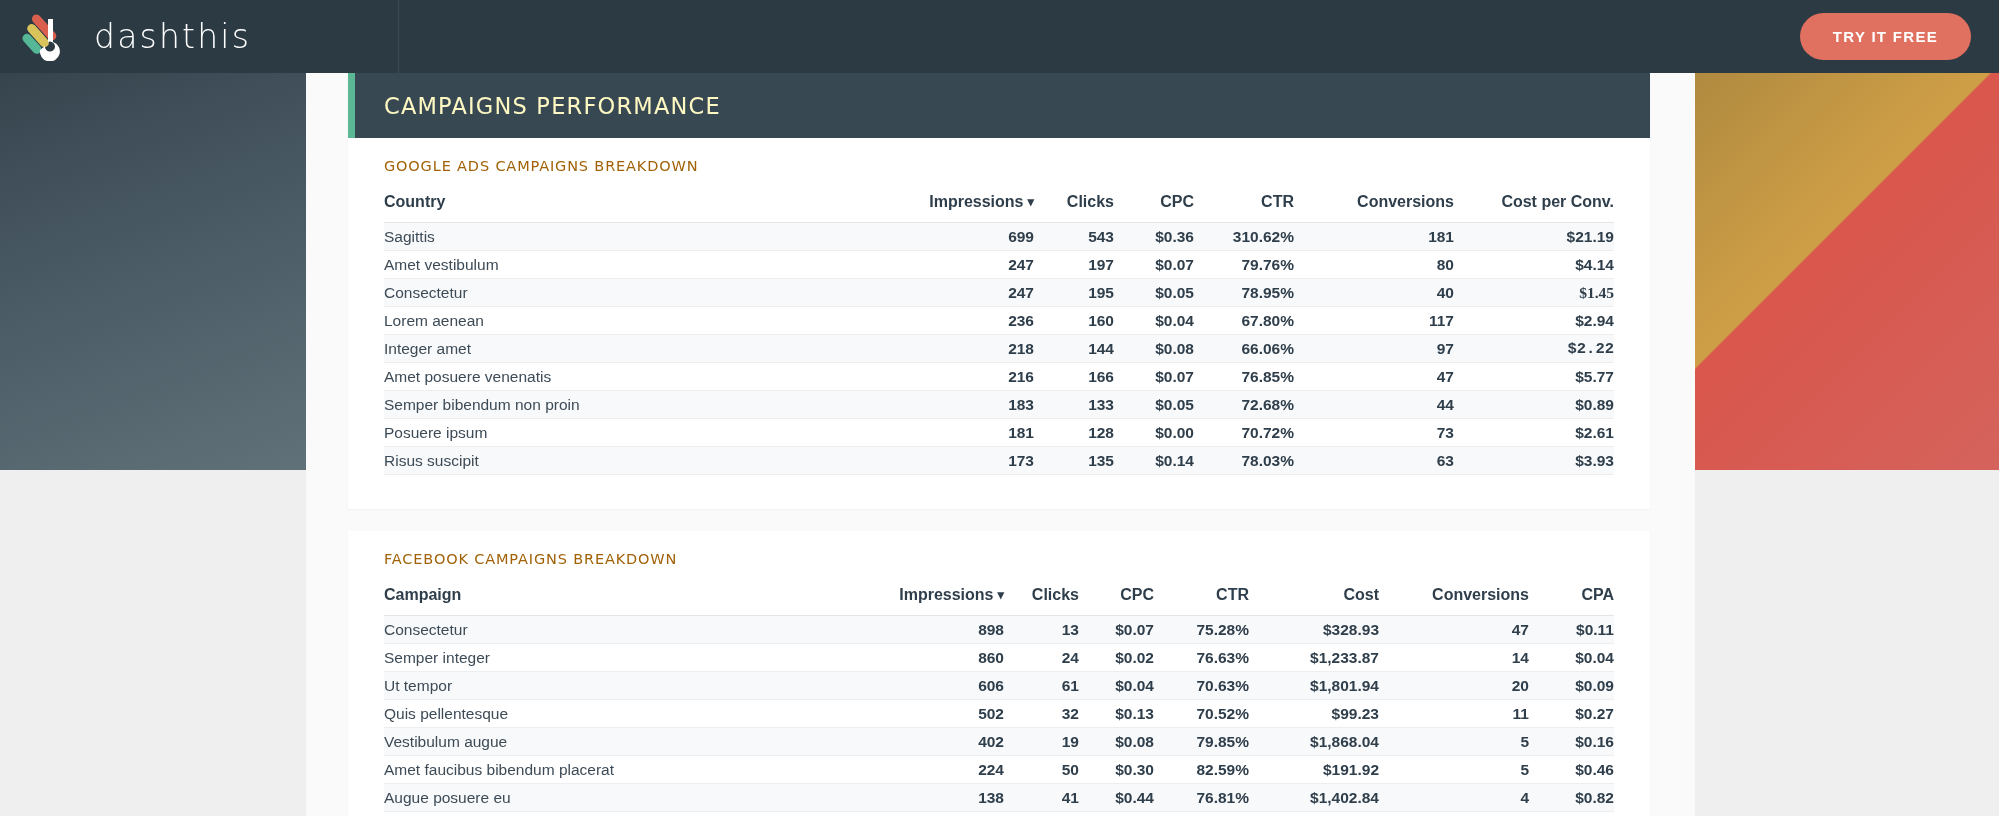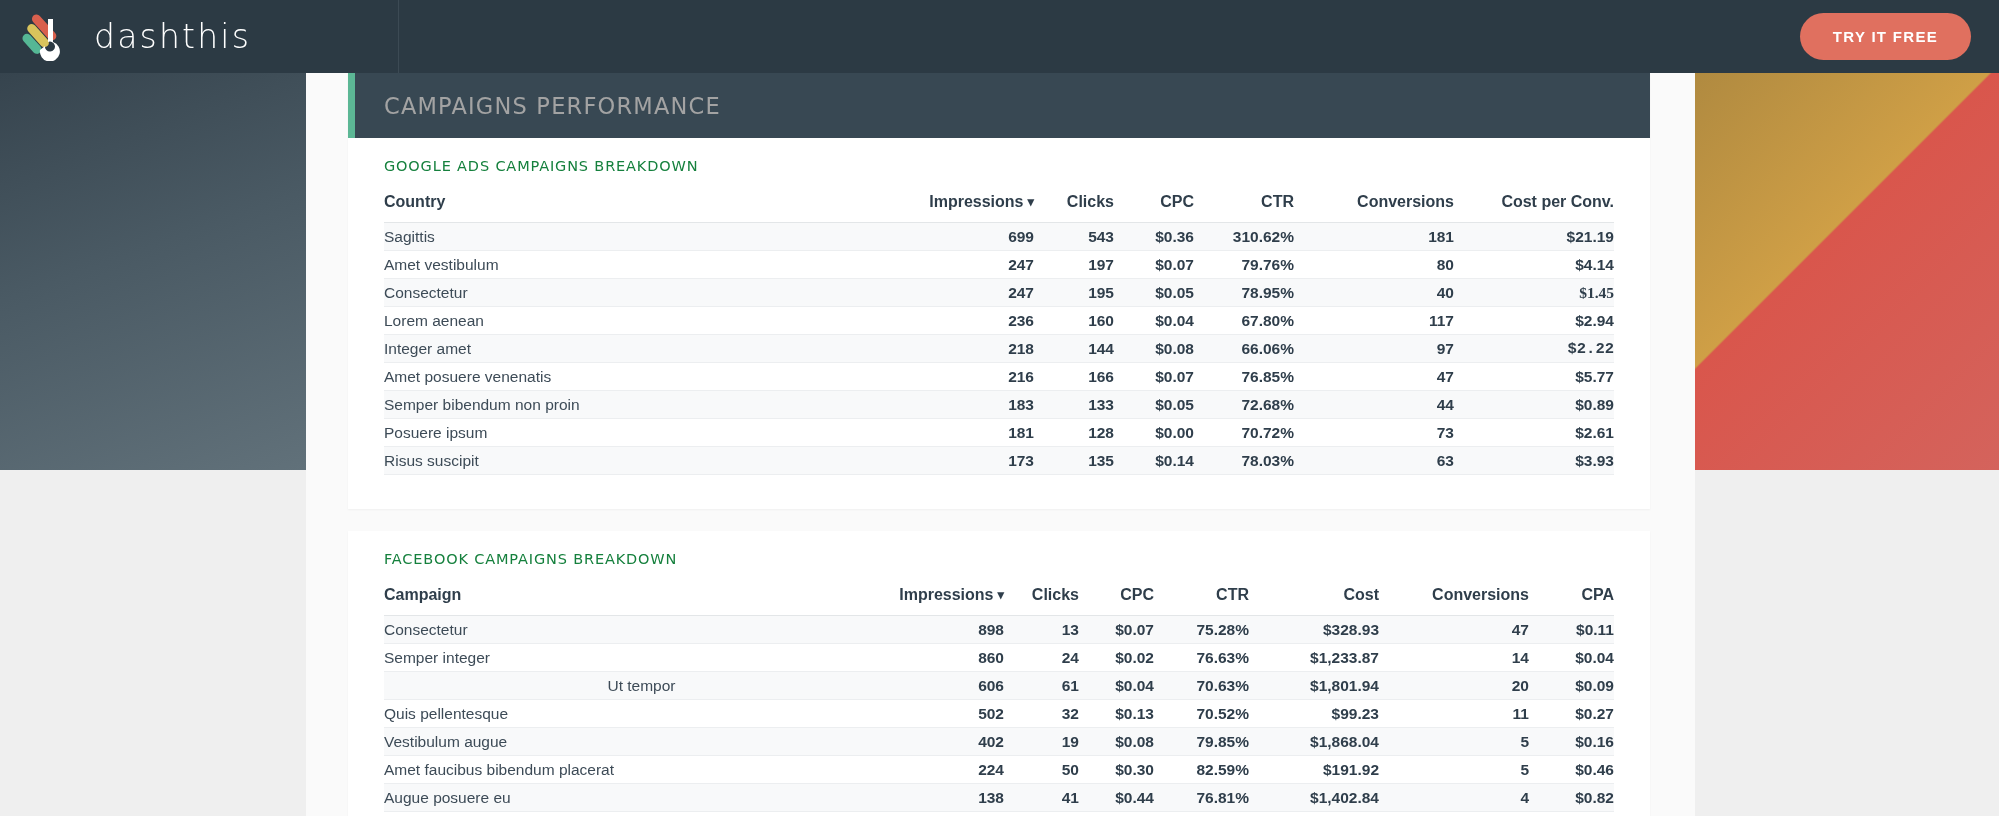--- a/index.html
+++ b/index.html
@@ -72,28 +72,28 @@
 
   
   .card-header{
     height:65px; background:#384853; display:flex; align-items:center;
     position:relative;
   }
   .card-header .accent{
     position:absolute; left:0; top:0; bottom:0; width:7px; background:#5cb795;
   }
   .card-header h1{
-    color:#a3a3a3; font-size:22.5px; font-weight:400; letter-spacing:1.2px;
+    color:#fef9c3; font-size:22.5px; font-weight:400; letter-spacing:1.2px;
     padding-left:36px; font-family:"DejaVu Sans", sans-serif;
   }
 
   
   .table-block{ padding:0 36px; }
   .table-title{
-    font-size:14.5px; letter-spacing:0.85px; color:#15803d;
+    font-size:14.5px; letter-spacing:0.85px; color:#a16207;
     padding:20px 0 0 0; font-family:"DejaVu Sans", sans-serif;
   }
 
   table{ width:100%; border-collapse:collapse; margin-top:19px; }
   thead th{
     font-size:16px; font-weight:bold; color:#2f3e4b;
     padding:0 0 11px 0; border-bottom:1px solid #e3e6e8;
     white-space:nowrap; font-family:"Liberation Sans", sans-serif;
   }
   thead th.left{ text-align:left; }
@@ -283,21 +283,21 @@
               <td class="left" style="width: auto;">Semper integer</td>
               <td class="right" style="width: 105px;">860</td>
               <td class="right" style="width: 75px;">24</td>
               <td class="right" style="width: 75px;">$0.02</td>
               <td class="right" style="width: 95px;">76.63%</td>
               <td class="right" style="width: 130px;">$1,233.87</td>
               <td class="right" style="width: 150px;">14</td>
               <td class="right" style="width: 85px;">$0.04</td>
             </tr>
             <tr>
-              <td class="left" style="width: auto; text-align: center;">Ut tempor</td>
+              <td class="left" style="width: auto;">Ut tempor</td>
               <td class="right" style="width: 105px;">606</td>
               <td class="right" style="width: 75px;">61</td>
               <td class="right" style="width: 75px;">$0.04</td>
               <td class="right" style="width: 95px;">70.63%</td>
               <td class="right" style="width: 130px;">$1,801.94</td>
               <td class="right" style="width: 150px;">20</td>
               <td class="right" style="width: 85px;">$0.09</td>
             </tr>
             <tr>
               <td class="left" style="width: auto;">Quis pellentesque</td>

